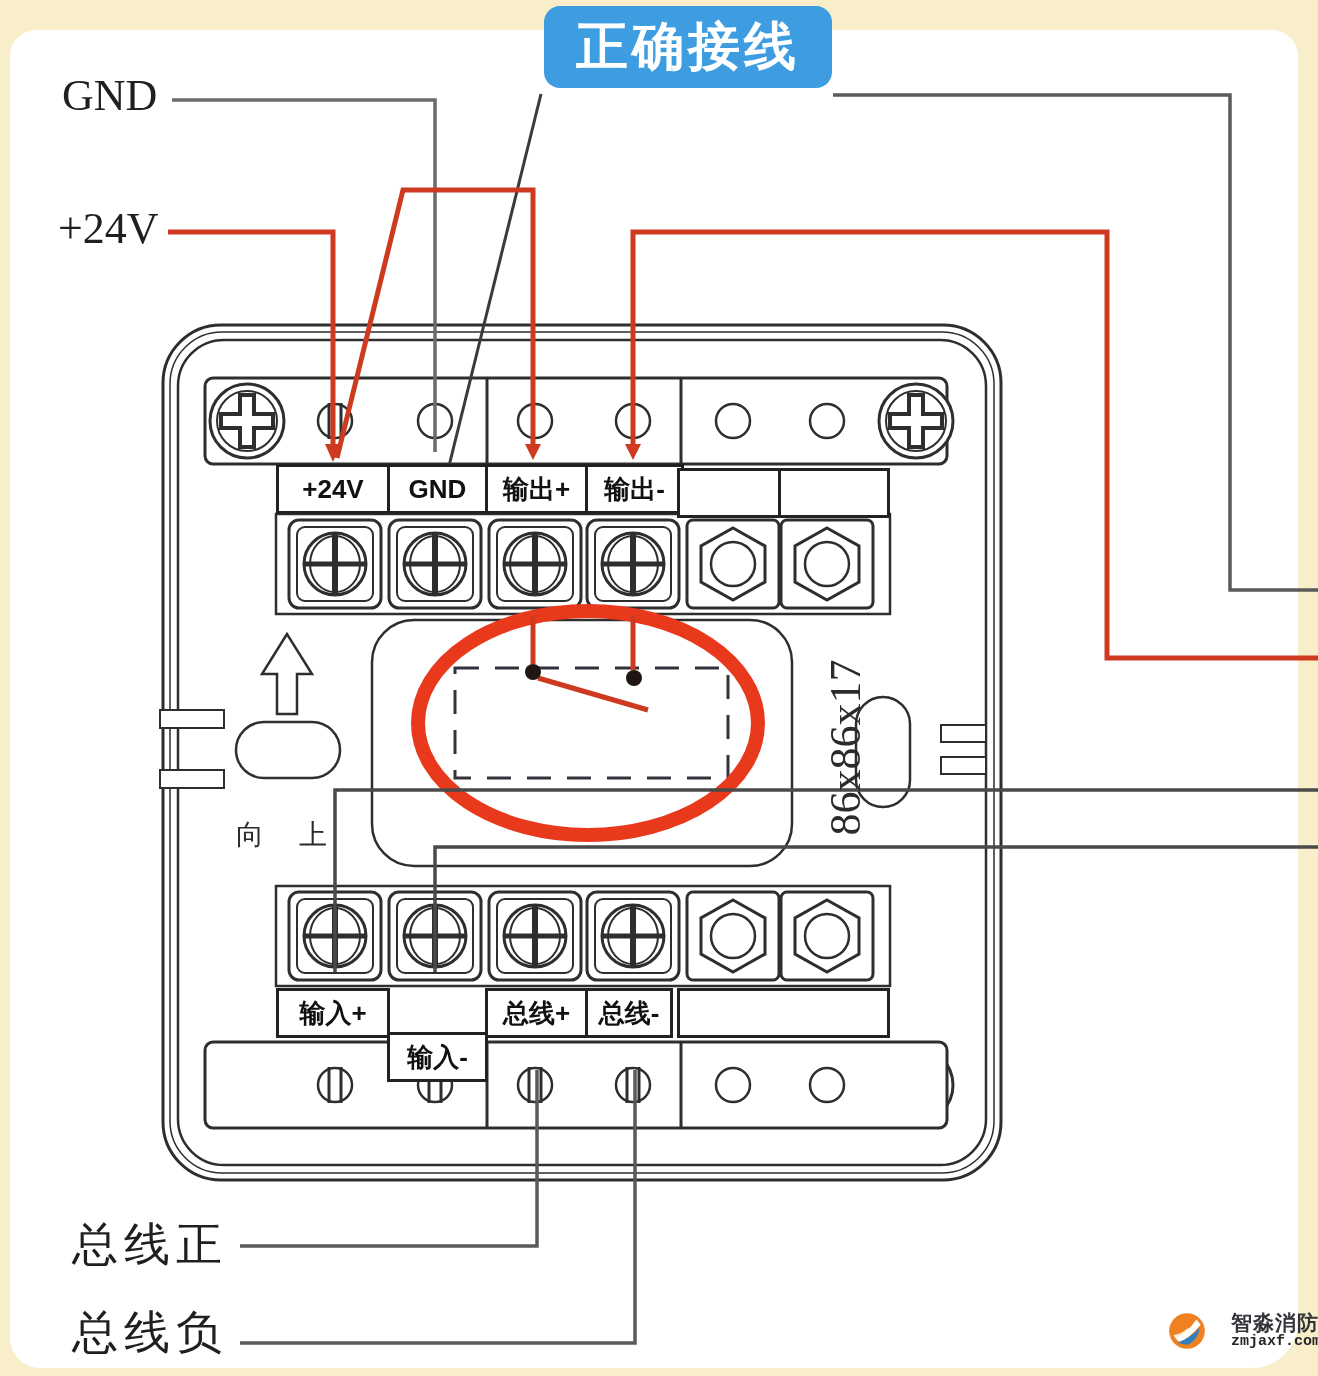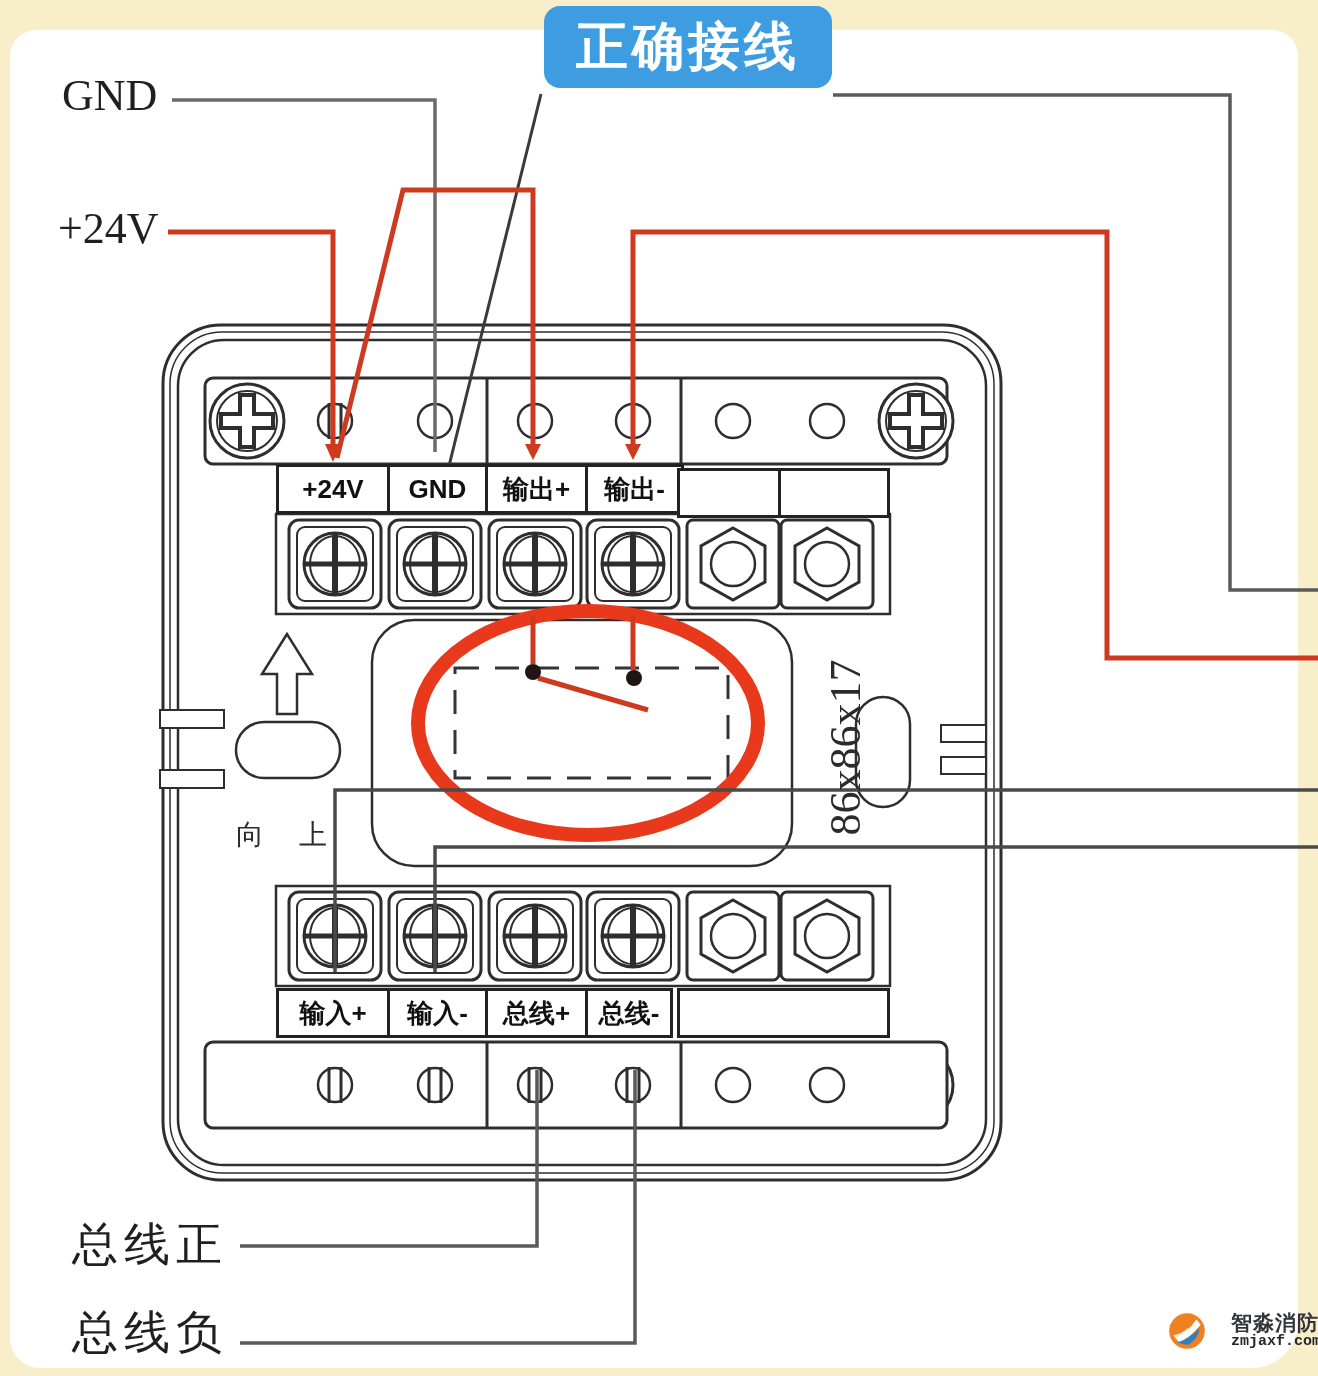--- a/index.html
+++ b/index.html
@@ -242,21 +242,21 @@
   <div class="serif-label" style="left:72px;top:1302px;letter-spacing:6px;">总线负</div>
 
   <div class="tbox" style="left:276px;top:464px;width:114px;">+24V</div>
   <div class="tbox" style="left:387px;top:464px;width:101px;">GND</div>
   <div class="tbox" style="left:485px;top:464px;width:103px;">输出+</div>
   <div class="tbox" style="left:585px;top:464px;width:99px;">输出-</div>
   <div class="tbox" style="left:677px;top:468px;width:104px;"></div>
   <div class="tbox" style="left:778px;top:468px;width:112px;"></div>
 
   <div class="tbox" style="left:276px;top:988px;width:114px;">输入+</div>
-  <div class="tbox" style="left:387px;top:988px;width:101px;">输入-</div>
+  <div class="tbox" style="left:387px;top:1032px;width:101px;">输入-</div>
   <div class="tbox" style="left:485px;top:988px;width:103px;">总线+</div>
   <div class="tbox" style="left:585px;top:988px;width:88px;">总线-</div>
   <div class="tbox" style="left:677px;top:988px;width:213px;"></div>
 
   <div class="orient-label">向 上</div>
   <div class="dim-label">86x86x17</div>
 
   <div class="watermark">
     <svg width="42" height="42" viewBox="0 0 40 40">
       <circle cx="20" cy="20" r="19" fill="#ffffff"></circle>

